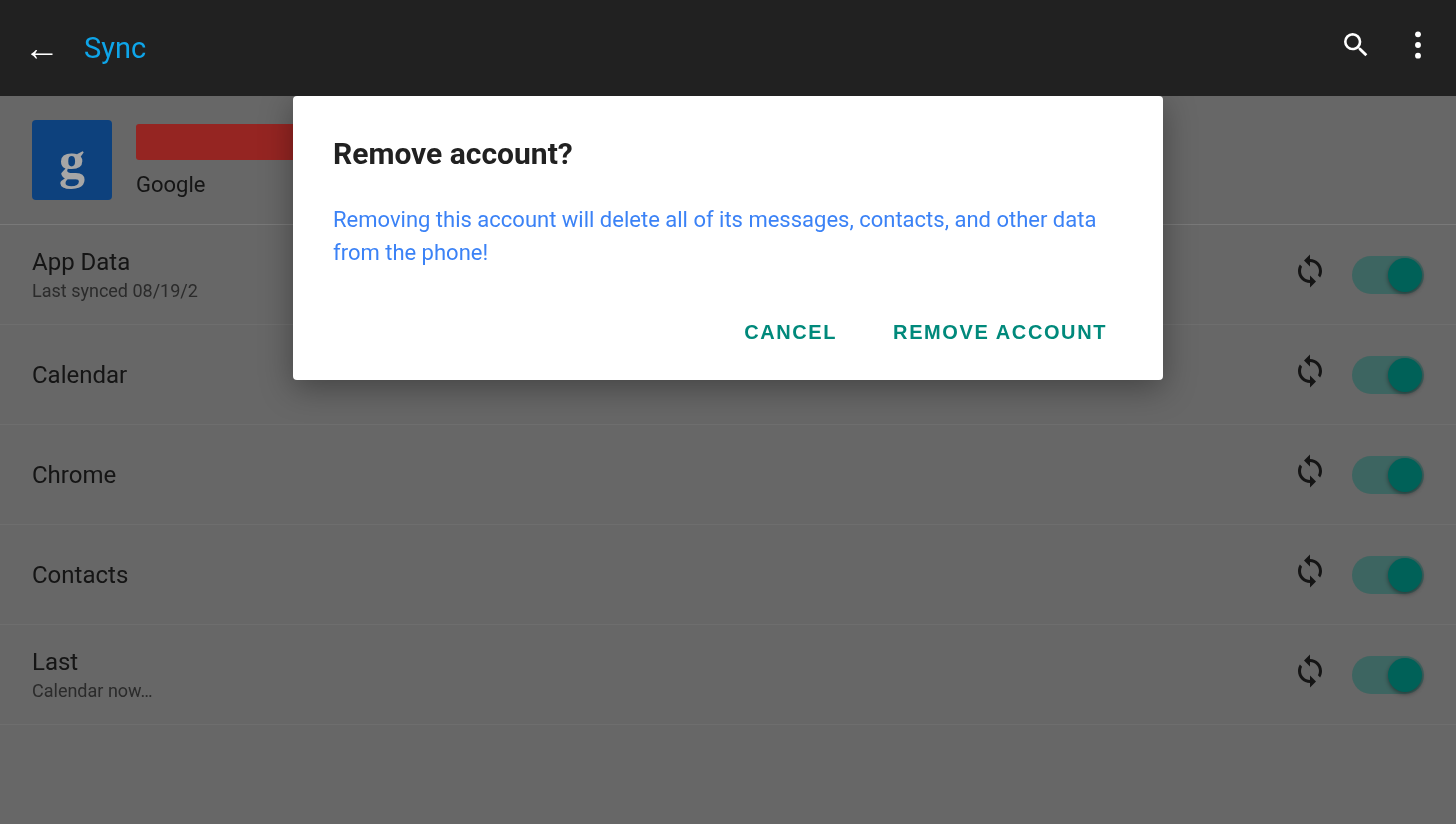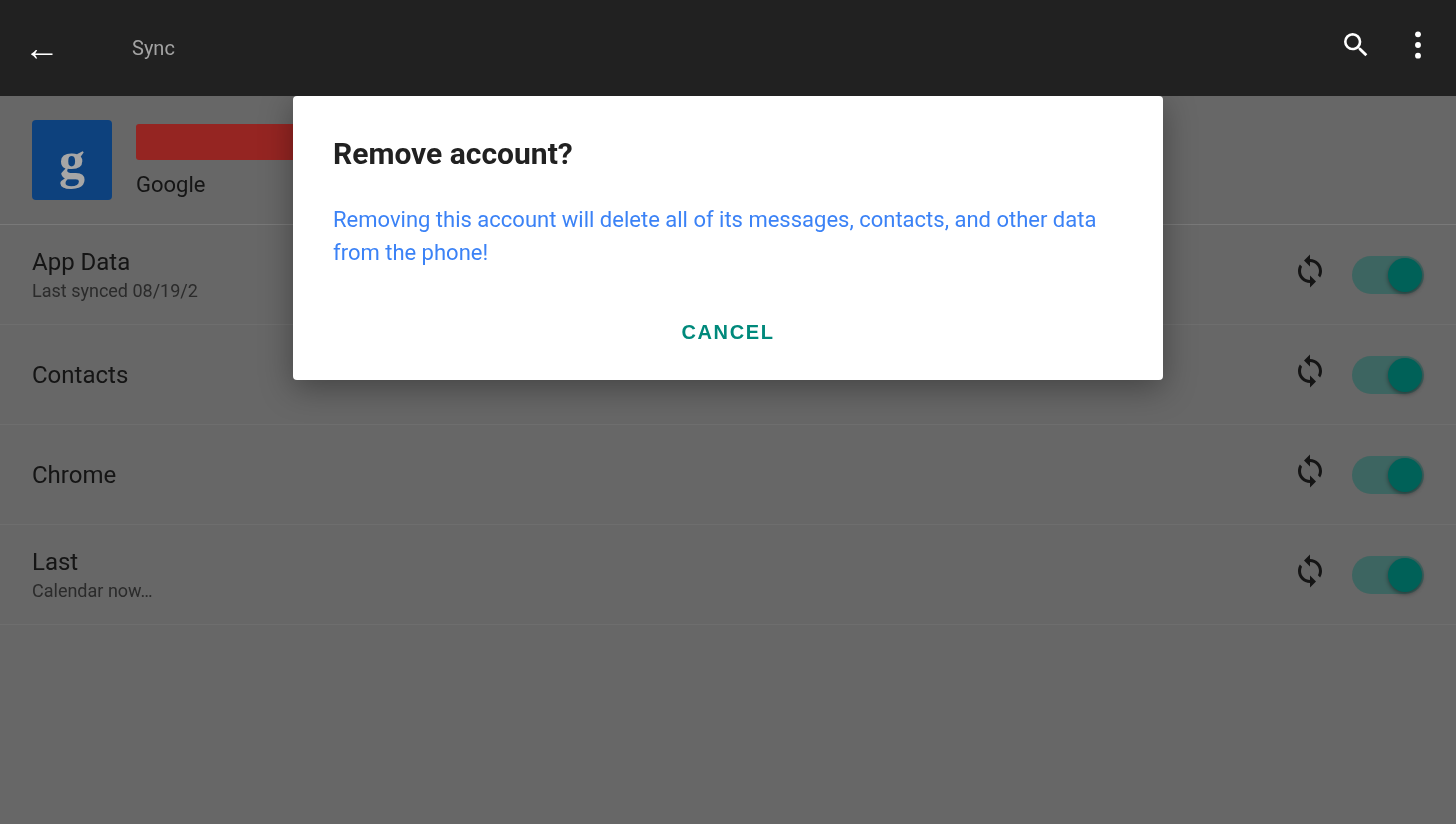--- a/index.html
+++ b/index.html
@@ -25,25 +25,24 @@
     }
     .app-bar-back {
       color: #fff;
       font-size: 36px;
       margin-right: 24px;
       cursor: pointer;
       user-select: none;
       line-height: 1;
     }
     .app-bar-title {
-      color: #a3a3a3;
-      font-size: 20px;
+      color: #0ea5e9;
+      font-size: 29px;
       font-weight: 400;
       flex: 1;
-      margin-left: 48px;
     }
     .app-bar-icons {
       display: flex;
       align-items: center;
       gap: 32px;
     }
     .app-bar-icon {
       color: #fff;
       font-size: 30px;
       cursor: pointer;
@@ -193,21 +192,20 @@
       font-size: 22px;
       color: #3b82f6;
       line-height: 1.5;
       margin-bottom: 40px;
     }
     .dialog-actions {
       display: flex;
       justify-content: flex-end;
       gap: 24px;
       align-items: center;
-      flex-direction: column;
     }
     .dialog-btn {
       background: transparent;
       border: none;
       font-size: 20px;
       font-weight: 700;
       color: #00897B;
       cursor: pointer;
       padding: 12px 16px;
       letter-spacing: 0.08em;
@@ -260,40 +258,55 @@
           <svg width="36" height="36" viewBox="0 0 24 24" fill="#212121">
             <path d="M12 4V1L8 5l4 4V6c3.31 0 6 2.69 6 6 0 1.01-.25 1.97-.7 2.8l1.46 1.46C19.54 15.03 20 13.57 20 12c0-4.42-3.58-8-8-8zm0 14c-3.31 0-6-2.69-6-6 0-1.01.25-1.97.7-2.8L5.24 7.74C4.46 8.97 4 10.43 4 12c0 4.42 3.58 8 8 8v3l4-4-4-4v3z"></path>
           </svg>
         </span>
         <div class="toggle on">
           <div class="toggle-knob"></div>
         </div>
       </div>
     </div>
 
+    <div class="sync-item">
+      <div class="sync-item-info">
+        <div class="sync-item-name">Calendar</div>
+      </div>
+      <div class="sync-item-actions">
+        <span class="sync-icon">
+          <svg width="36" height="36" viewBox="0 0 24 24" fill="#212121">
+            <path d="M12 4V1L8 5l4 4V6c3.31 0 6 2.69 6 6 0 1.01-.25 1.97-.7 2.8l1.46 1.46C19.54 15.03 20 13.57 20 12c0-4.42-3.58-8-8-8zm0 14c-3.31 0-6-2.69-6-6 0-1.01.25-1.97.7-2.8L5.24 7.74C4.46 8.97 4 10.43 4 12c0 4.42 3.58 8 8 8v3l4-4-4-4v3z"></path>
+          </svg>
+        </span>
+        <div class="toggle on">
+          <div class="toggle-knob"></div>
+        </div>
+      </div>
+    </div>
+
+    <div class="sync-item">
+      <div class="sync-item-info">
+        <div class="sync-item-name">Chrome</div>
+      </div>
+      <div class="sync-item-actions">
+        <span class="sync-icon">
+          <svg width="36" height="36" viewBox="0 0 24 24" fill="#212121">
+            <path d="M12 4V1L8 5l4 4V6c3.31 0 6 2.69 6 6 0 1.01-.25 1.97-.7 2.8l1.46 1.46C19.54 15.03 20 13.57 20 12c0-4.42-3.58-8-8-8zm0 14c-3.31 0-6-2.69-6-6 0-1.01.25-1.97.7-2.8L5.24 7.74C4.46 8.97 4 10.43 4 12c0 4.42 3.58 8 8 8v3l4-4-4-4v3z"></path>
+          </svg>
+        </span>
+        <div class="toggle on">
+          <div class="toggle-knob"></div>
+        </div>
+      </div>
+    </div>
 
     <div class="sync-item">
       <div class="sync-item-info">
         <div class="sync-item-name">Contacts</div>
-      </div>
-      <div class="sync-item-actions">
-        <span class="sync-icon">
-          <svg width="36" height="36" viewBox="0 0 24 24" fill="#212121">
-            <path d="M12 4V1L8 5l4 4V6c3.31 0 6 2.69 6 6 0 1.01-.25 1.97-.7 2.8l1.46 1.46C19.54 15.03 20 13.57 20 12c0-4.42-3.58-8-8-8zm0 14c-3.31 0-6-2.69-6-6 0-1.01.25-1.97.7-2.8L5.24 7.74C4.46 8.97 4 10.43 4 12c0 4.42 3.58 8 8 8v3l4-4-4-4v3z"></path>
-          </svg>
-        </span>
-        <div class="toggle on">
-          <div class="toggle-knob"></div>
-        </div>
-      </div>
-    </div>
-
-    <div class="sync-item">
-      <div class="sync-item-info">
-        <div class="sync-item-name">Chrome</div>
       </div>
       <div class="sync-item-actions">
         <span class="sync-icon">
           <svg width="36" height="36" viewBox="0 0 24 24" fill="#212121">
             <path d="M12 4V1L8 5l4 4V6c3.31 0 6 2.69 6 6 0 1.01-.25 1.97-.7 2.8l1.46 1.46C19.54 15.03 20 13.57 20 12c0-4.42-3.58-8-8-8zm0 14c-3.31 0-6-2.69-6-6 0-1.01.25-1.97.7-2.8L5.24 7.74C4.46 8.97 4 10.43 4 12c0 4.42 3.58 8 8 8v3l4-4-4-4v3z"></path>
           </svg>
         </span>
         <div class="toggle on">
           <div class="toggle-knob"></div>
         </div>
@@ -318,17 +331,18 @@
     </div>
 
   </div>
 
   <div class="overlay">
     <div class="dialog">
       <div class="dialog-title">Remove account?</div>
       <div class="dialog-message">Removing this account will delete all of its messages, contacts, and other data from the phone!</div>
       <div class="dialog-actions">
         <button class="dialog-btn">CANCEL</button>
+        <button class="dialog-btn">REMOVE ACCOUNT</button>
       </div>
     </div>
   </div>
 
 </div>
 
 </body></html>

